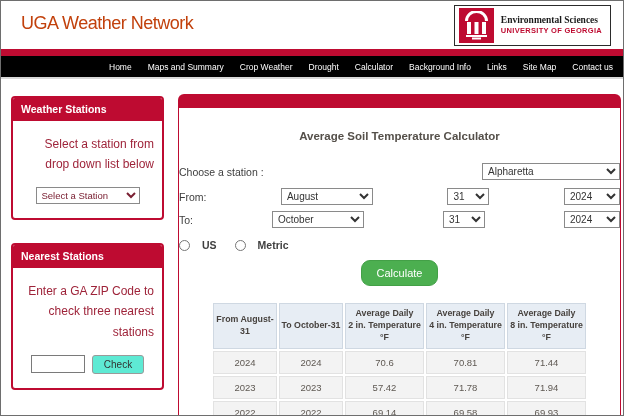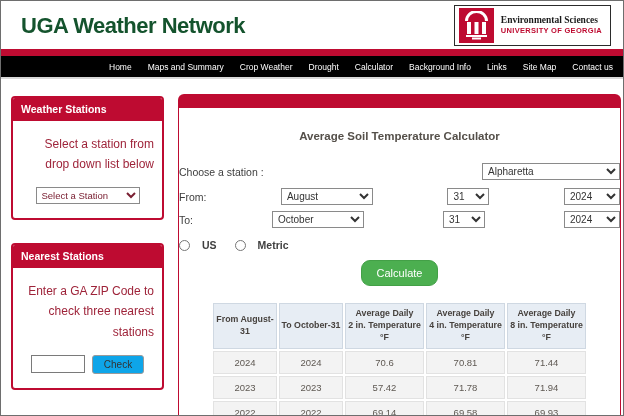--- a/index.html
+++ b/index.html
@@ -5,21 +5,21 @@
   * { margin:0; padding:0; box-sizing:border-box; }
   html,body { font-family:"Liberation Sans", sans-serif; }
   .page {
     position:relative; width:624px; height:416px; background:#fff;
     border:1px solid #6e6e6e; overflow:hidden;
   }
   
   .header { position:relative; height:48px; background:#fff; }
   .site-title {
     position:absolute; left:20px; top:12px;
-    font-size:22px; font-weight:bold; color:#14532d; letter-spacing:-0.5px;
+    font-size:18px; font-weight:normal; color:#c2410c; letter-spacing:-0.5px;
   }
   .logo-box {
     position:absolute; right:12px; top:4px; height:41px;
     border:1px solid #2b2b2b; background:#fff;
     display:flex; align-items:center; gap:7px; padding:3px 8px 3px 4px;
   }
   .logo-mark { width:35px; height:35px; background:#BE0B31; display:flex; align-items:center; justify-content:center; }
   .logo-text { display:flex; flex-direction:column; line-height:1.15; }
   .logo-line { font-family:"Liberation Serif", serif; font-weight:bold; font-size:9.5px; color:#1a1a1a; }
   .logo-line-red { font-size:7.5px; font-weight:bold; color:#BE0B31; letter-spacing:0.3px; margin-top:1px; }
@@ -37,21 +37,21 @@
   
   .sidebar { position:absolute; left:10px; top:17px; width:153px; }
   .panel { border:2px solid #BE0B31; border-radius:4px; background:#fff; overflow:hidden; }
   .panel-header { background:#BE0B31; color:#fff; font-size:10.5px; font-weight:bold; padding:5px 8px 6px; }
   .panel-body { padding:13px 8px 14px; text-align:center; }
   .panel-text { color:#9E2339; font-size:12px; line-height:1.7;text-align:right; }
   .panel-body select { margin-top:12px; font-size:9.5px; color:#7a2033; width:104px; padding:1px; border:1px solid #8a8a8a; background:#fff; }
   .panel2 { margin-top:23px; }
   .zip-row { margin-top:13px; display:flex; align-items:center; justify-content:center; gap:7px; }
   .zip-row input { width:54px; height:18px; border:1px solid #7a7a7a; font-size:10px; padding:1px 3px; }
-  .check-btn { font-size:10px; color:#333; background:#0ea5e9; border:1px solid #9a9a9a; border-radius:3px; padding:3px 11px; cursor:pointer; }
+  .check-btn { font-size:10px; color:#333; background:#5eead4; border:1px solid #9a9a9a; border-radius:3px; padding:3px 11px; cursor:pointer; }
   
   .main { position:absolute; left:177px; top:15px; width:443px; height:302px; }
   .main-topbar { height:14px; background:#BE0B31; border-radius:6px 6px 0 0; }
   .main-body { height:307px; background:#fff; border-left:1px solid #BE0B31; border-right:1px solid #BE0B31; text-align:center; }
   .calc-title { padding-top:22px; font-size:11.5px; font-weight:bold; color:#55504A; }
   .form-row { margin-top:8px; font-size:10.5px; color:#3d3d3d; display:flex; align-items:center; justify-content:space-between; gap:12px; }
   .form-row.first { margin-top:21px; }
   .form-row label { font-size:10.5px; color:#3d3d3d; }
   .form-row select { font-size:10px; color:#333; border:1px solid #8a8a8a; background:#fff; padding:1px; }
   .sel-station { width:138px; }

